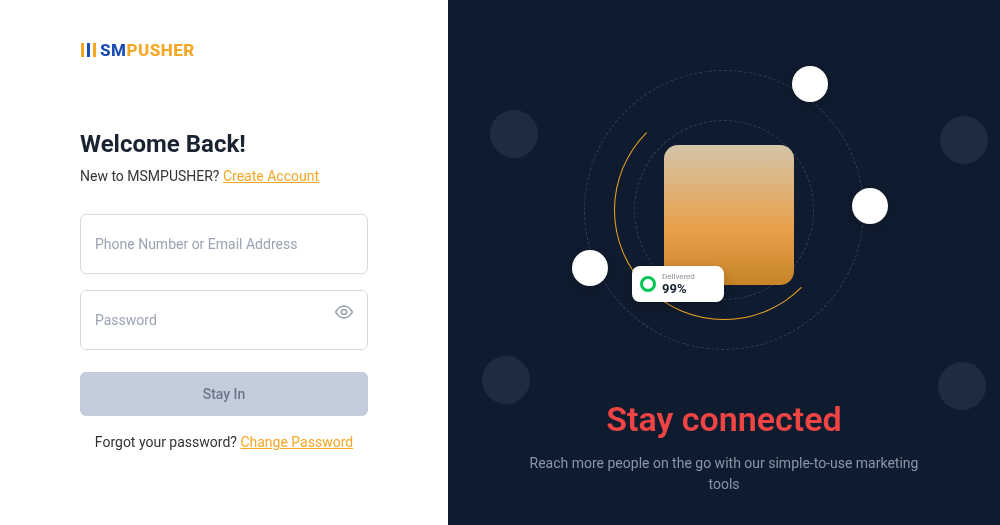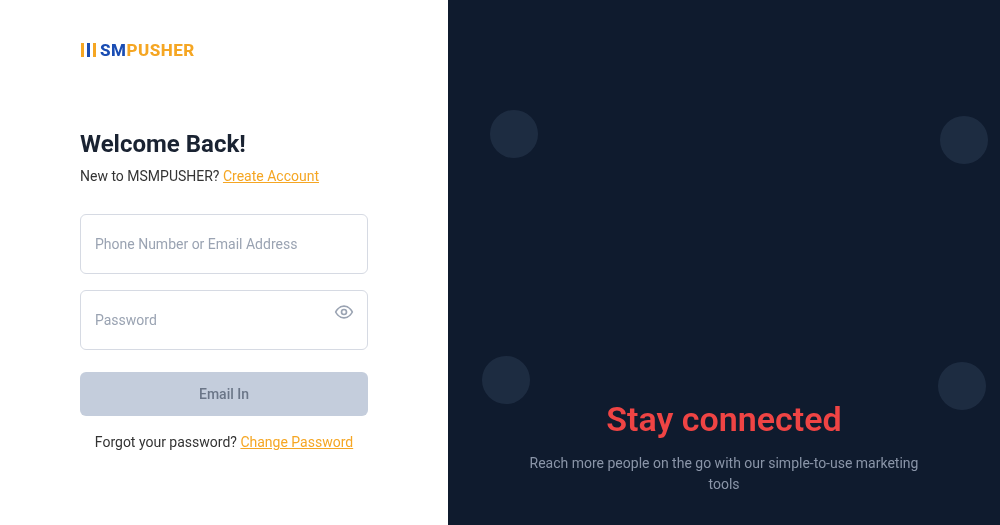--- a/index.html
+++ b/index.html
@@ -65,26 +65,48 @@
   </div>
   <div class="input-wrap">
     <input class="input" type="password" placeholder="Password" style="">
     <span class="eye">
       <svg viewBox="0 0 24 24" fill="none" stroke="#9aa3b2" stroke-width="2">
           <circle cx="12" cy="12" r="3"></circle>
           <path d="M2 12s3.5-7 10-7 10 7 10 7-3.5 7-10 7-10-7-10-7z"></path>
         </svg>
     </span>
   </div>
-  <button class="signin">Email In</button>
+  <button class="signin">Stay In</button>
   <p class="forgot">
     <span>Forgot your password? </span><a href="#">Change Password</a>
   </p>
 </div>
 
 <div class="right">
   <div class="avatar av1"></div>
   <div class="avatar av2"></div>
   <div class="avatar av3"></div>
   <div class="avatar av4"></div>
+  <div class="hero-area">
+    <div class="ring ring1"></div>
+    <div class="ring ring2"></div>
+    <div class="ring ring3"></div>
+    <div class="photo-card">
+      <div class="person-main"></div>
+    </div>
+    <div class="bubble sms">
+        <div class="sms-inner"></div>
+      </div>
+    <div class="bubble envelope">
+        <div class="envelope-inner"></div>
+      </div>
+    <div class="bubble sim">
+        <div class="sim-inner"></div>
+      </div>
+    <div class="delivered">
+      <div class="delivered-icon"></div>
+      <div class="delivered-label">Delivered</div>
+      <div class="delivered-val">99%</div>
+    </div>
+  </div>
   <h2 class="hero-title">Stay connected</h2>
   <p class="hero-sub">Reach more people on the go with our simple-to-use marketing tools</p>
 </div>
 
 </body></html>

